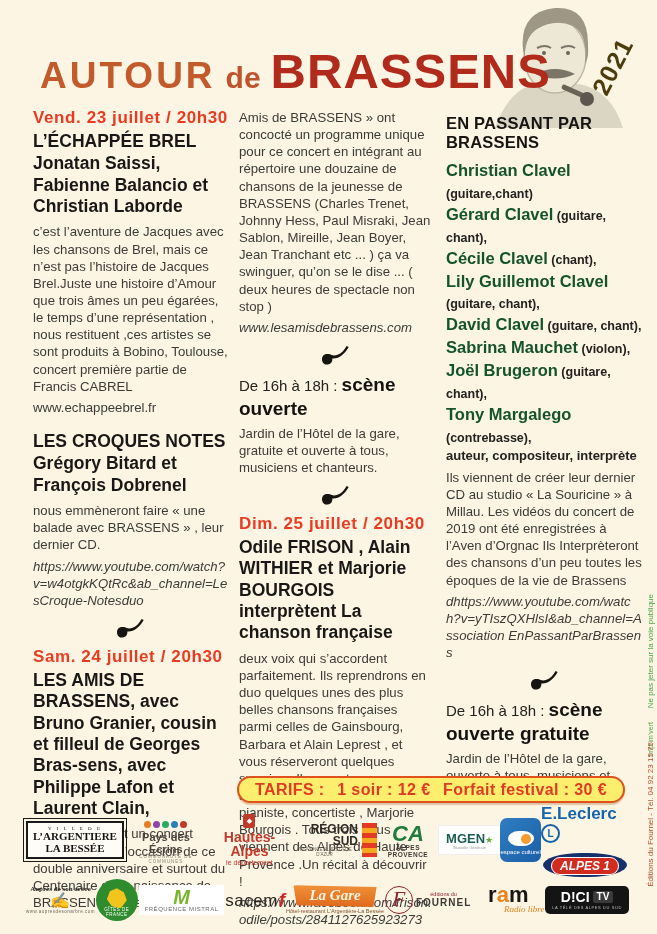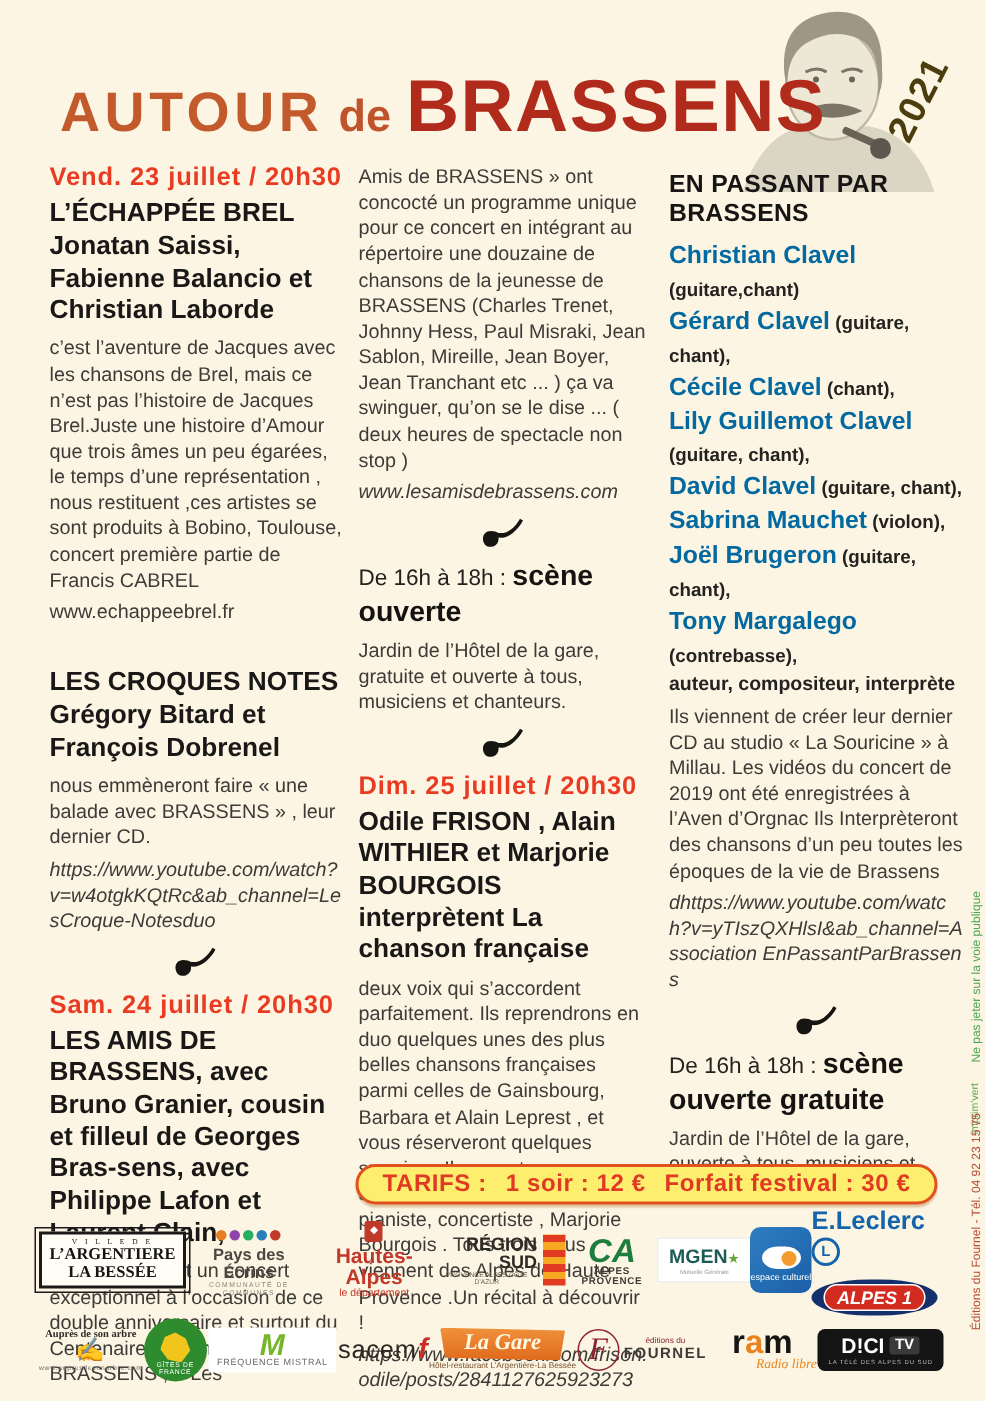--- a/index.html
+++ b/index.html
@@ -20,21 +20,21 @@
   #col3{left:446px;width:199px;}
   .date{color:#e93b22;font-size:17px;font-weight:700;letter-spacing:.6px;margin:8px 0 3px;}
   .etitle{font-size:17.5px;font-weight:700;color:#191817;line-height:1.22;margin:1px 0 6px;}
   .body{font-size:13.2px;line-height:1.3;color:#3d3b38;margin:0 0 4px;}
   .link{font-style:italic;word-break:break-all;}
   .pipe{display:block;margin:9px auto 7px;width:33px;height:21px;}
   .scene{margin:6px 0 4px;line-height:1.25;}
   .scene .pre{font-size:15px;font-weight:400;color:#24221f;margin-top:20px;}
   .scene .big{font-size:19px;font-weight:800;color:#141311;}
   .perf{line-height:1.32;margin:0 0 1px;}
-  .perf .nm{font-size:16.5px;font-weight:700;color:#0369a1;}
+  .perf .nm{font-size:16.5px;font-weight:700;color:#14532d;}
   .perf .rl{font-size:12.5px;font-weight:600;color:#242220;}
   .note{font-size:13px;font-weight:700;color:#242220;margin:0 0 6px;}
   .h-passant{font-size:16.5px;font-weight:800;color:#161514;margin:14px 0 8px;letter-spacing:.2px;}
   
   .tarifs{position:absolute;left:237px;top:776px;width:388px;height:27px;background:#fdef6d;
           border:2px solid #e0511e;border-radius:16px;display:flex;align-items:center;
           justify-content:space-between;padding:0 16px;box-sizing:border-box;
           box-shadow:0 2px 1px rgba(170,110,50,.35);z-index:3;}
   .tarifs span{color:#e03a25;font-weight:700;font-size:16px;letter-spacing:.4px;}
   
@@ -68,21 +68,21 @@
   .ca-sub{font-size:6.5px;font-weight:700;color:#3e3a34;letter-spacing:.5px;}
   .mgen{background:#fff;padding:4px 7px;box-shadow:0 0 0 1px #eee;}
   .mgen .m{font-size:13px;font-weight:800;color:#1d5c55;}
   .mgen .star{color:#63a83a;font-size:9px;}
   .mgen .sub{font-size:4px;color:#999;}
   .espace{width:44px;height:44px;background:linear-gradient(135deg,#2f7dc1,#1b5fa8);border-radius:7px;
           color:#fff;position:relative;}
   .espace .eye{width:26px;height:15px;background:#fff;border-radius:50%/60%;position:relative;margin-top:7px;}
   .espace .ball{position:absolute;width:10px;height:10px;background:#f39c2d;border-radius:50%;right:3px;top:3px;}
   .espace .lab{font-size:6px;margin-top:3px;}
-  .lecl-stack{display:flex;flex-direction:column;align-items:flex-start;gap:9px;}
+  .lecl-stack{display:flex;flex-direction:column;align-items:center;gap:9px;}
   .leclerc{font-size:17px;font-weight:800;color:#1464ac;}
   .lecl-L{display:inline-block;width:15px;height:15px;border:2px solid #1464ac;border-radius:50%;
           font-size:10px;line-height:15px;text-align:center;color:#1464ac;font-weight:800;vertical-align:2px;}
   .alpes1{background:#14316e;border-radius:50%/55%;padding:3px 8px;}
   .alpes1 .inner{background:#d22b1f;border-radius:10px;color:#fff;font-weight:800;font-style:italic;
                  font-size:12px;padding:1px 8px;border:1px solid #fff;}
   .arbre-name{font-size:7px;font-weight:700;color:#2c2a27;font-family:"Liberation Serif",serif;}
   .arbre-fig{font-size:16px;color:#1d1c1a;}
   .arbre-url{font-size:4.5px;color:#6e6a62;letter-spacing:.5px;}
   .gites{width:42px;height:42px;border-radius:50%;background:#2e8b2e;color:#fff;position:relative;}
@@ -137,21 +137,21 @@
     <circle cx="120" cy="103" r="7" fill="#4a453e"></circle>
   </svg>
 
   <div class="col" id="col1">
     <div class="date">Vend. 23 juillet / 20h30</div>
     <div class="etitle" style="margin-bottom:0;">L’ÉCHAPPÉE BREL</div>
     <div class="etitle">Jonatan Saissi, Fabienne Balancio et Christian Laborde</div>
     <div class="body">c’est l’aventure de Jacques avec les chansons de Brel, mais ce n’est pas l’histoire de Jacques Brel.Juste une histoire d’Amour que trois âmes un peu égarées, le temps d’une représentation , nous restituent ,ces artistes se sont produits à Bobino, Toulouse, concert première partie de Francis CABREL</div>
     <div class="body">www.echappeebrel.fr</div>
 
-    <div class="etitle" style="margin-top:28px;margin-bottom:0;">LES CROQUES NOTES</div>
+    <div class="etitle" style="margin-top:15px;margin-bottom:0;">LES CROQUES NOTES</div>
     <div class="etitle">Grégory Bitard et François Dobrenel</div>
     <div class="body">nous emmèneront faire « une balade avec BRASSENS » , leur dernier CD.</div>
     <div class="body link">https://www.youtube.com/watch?v=w4otgkKQtRc&amp;ab_channel=LesCroque-Notesduo</div>
 
     <svg class="pipe" viewBox="0 0 32 20">
       <path d="M7 8.5 C3.5 8.5 1.5 11 2 14.5 C2.5 18 5.5 19.5 8.5 18.5 C11 17.6 12.2 15.5 12 12.8 C14.8 13.2 18.2 12.2 21.2 9.8 C23.8 7.8 26.3 4.8 27.8 1.8 L25.8 0.7 C23.8 4.5 20.6 8 17 9.3 C15 10 13 10.1 11.5 9.6 C10.6 9 9.2 8.5 7 8.5 Z" fill="#171511"></path>
     </svg>
 
     <div class="date">Sam. 24 juillet / 20h30</div>
     <div class="etitle">LES AMIS DE BRASSENS, avec Bruno Granier, cousin et filleul de Georges Bras-sens, avec Philippe Lafon et Laurent Clain,</div>

